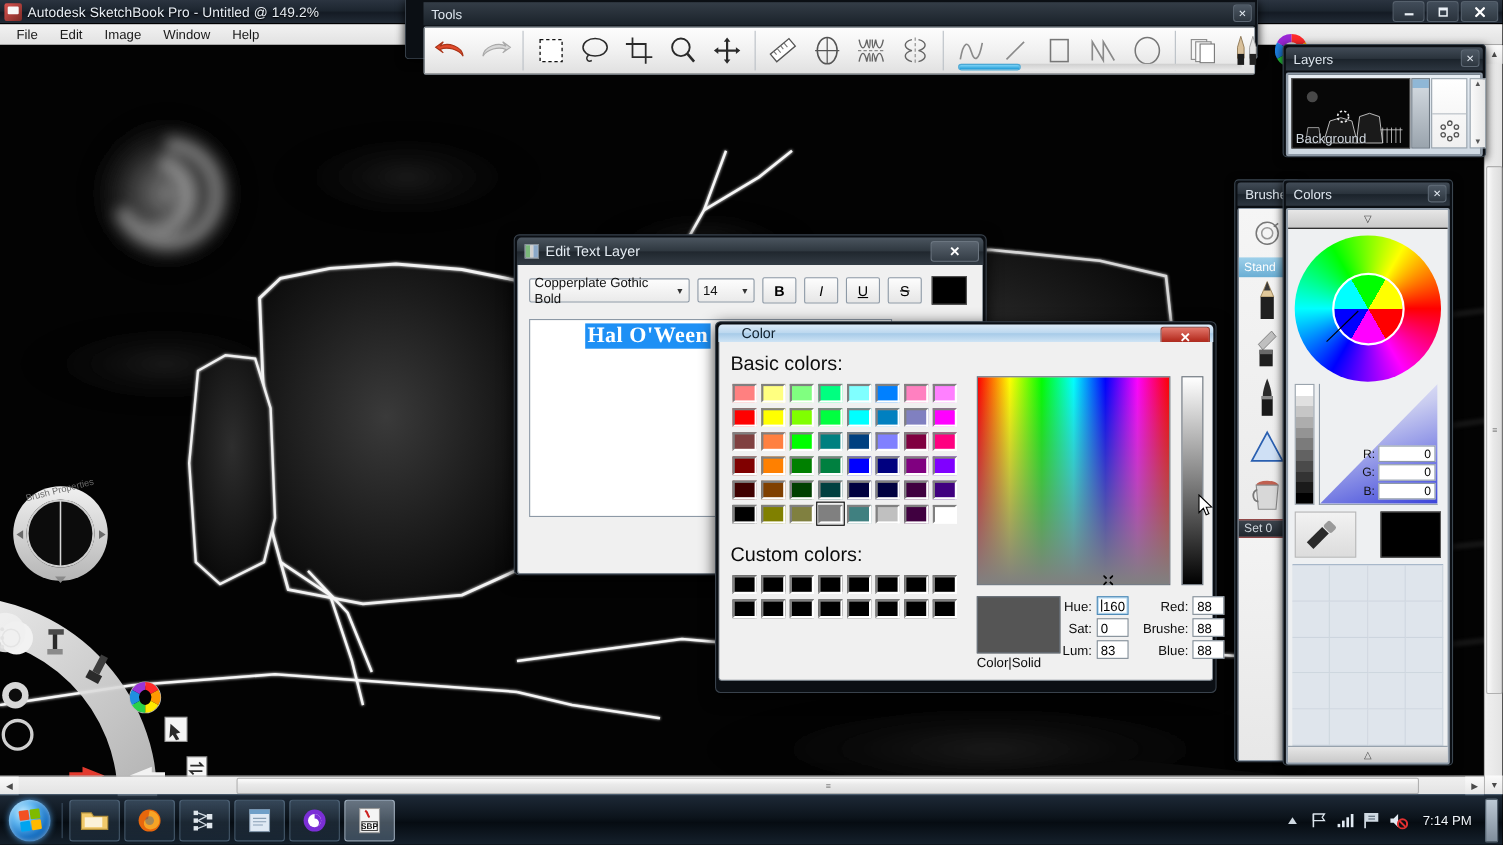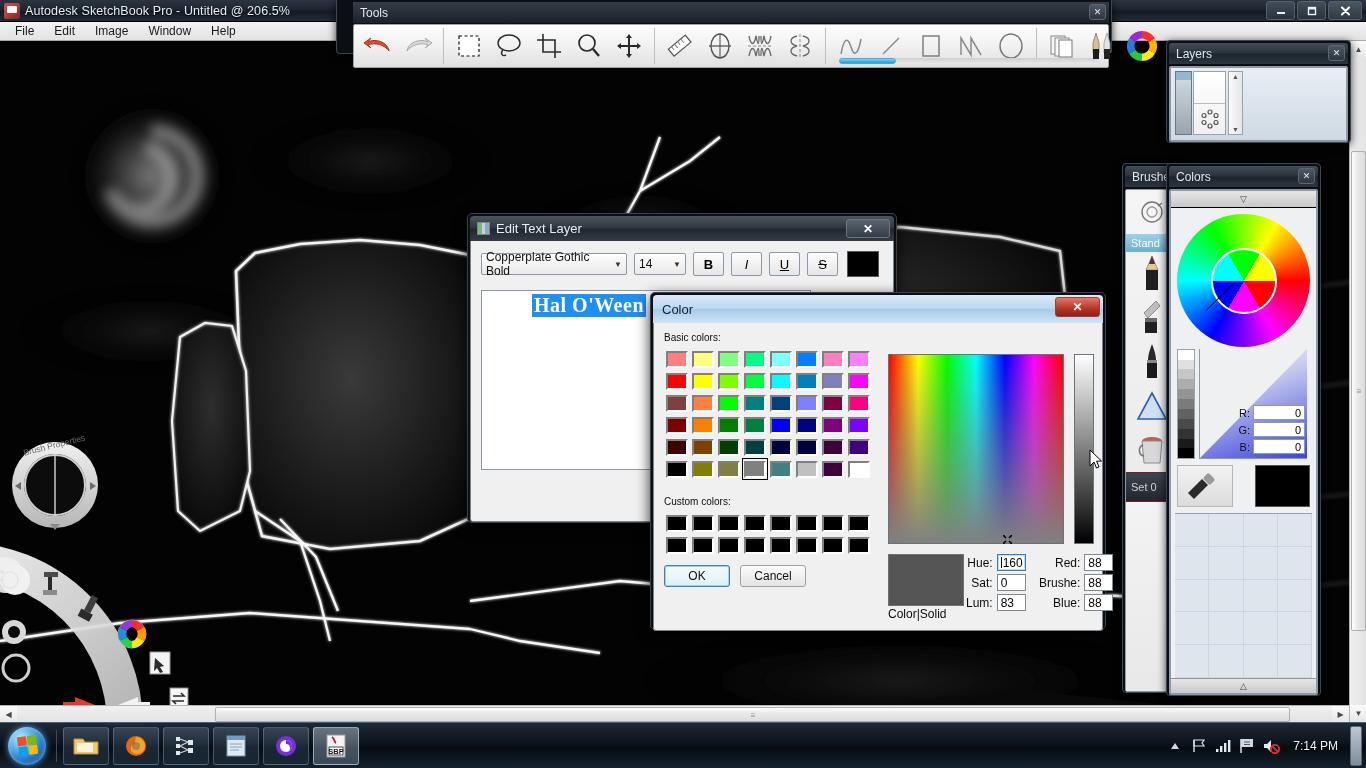--- a/index.html
+++ b/index.html
@@ -91,21 +91,21 @@
     position:relative;
   }
   .pal-close {
     position:absolute; right:3px; top:2px; width:17px; height:16px;
     background:linear-gradient(180deg,#4d5864,#2e3740);
     border:1px solid #5d6874; border-radius:3px;
     color:#e5ecf3; font-size:9px; display:flex; align-items:center; justify-content:center;
   }
 
   
-  #tools-palette { left:336px; top:0; width:776px; height:54px; border-top:none; border-radius:0 0 4px 4px;padding-left:16px;}
+  #tools-palette { left:368px; top:0; width:776px; height:54px; border-top:none; border-radius:0 0 4px 4px;padding-left:16px;}
   #tools-palette .palette-title{ border-radius:0; background:linear-gradient(180deg,#343d47,#1a222a);}
   .tools-strip {
     margin:1px 0 0 0; height:44px;
     background:linear-gradient(180deg,#fdfdfd 0%,#f1f1f1 50%,#e0e0e0 100%);
     border:1px solid #9aa3ab; border-radius:2px;
     display:flex; align-items:center; padding:0 4px; position:relative;
   }
   .tool-btn { width:40px; height:40px; display:flex; align-items:center; justify-content:center; position:relative;}
   .tool-sep { width:1px; height:36px; background:#b9bfc5; margin:0 5px; flex:none; }
   .tool-group { display:flex; align-items:center; position:relative; }
@@ -136,21 +136,21 @@
      background:linear-gradient(90deg,#fafafa,#e6e6e6); border:1px solid #9aa4ad;
      display:flex; flex-direction:column; justify-content:space-between; align-items:center;
      color:#555; font-size:7px; padding:1px 0;}
 
   
   #brushes-palette { left:1122px; top:163px; width:60px; height:530px; overflow:hidden;}
   .brushes-body{ margin-top:2px; height:503px;
     background:linear-gradient(180deg,#f5f5f5,#e4e4e4);
     border:1px solid #8d99a6; border-radius:2px; overflow:hidden;}
   .brush-item{ height:44px; display:flex; align-items:center; justify-content:center; position:relative;}
-  .brush-set-hdr{ height:30px; background:linear-gradient(180deg,#3c444d,#20272e); color:#cdd4db;
+  .brush-set-hdr{ height:17px; background:linear-gradient(180deg,#3c444d,#20272e); color:#cdd4db;
      font-size:11px; display:flex; align-items:center; padding-left:5px;
      border-top:1px solid #7a2020; border-bottom:1px solid #7a2020;}
   .brush-sel{ background:linear-gradient(180deg,#9ed0ea,#6aaed4); color:#fff; height:18px;
      display:flex; align-items:center; padding-left:5px; font-size:11px;}
 
   
   #colors-palette { left:1166px; top:163px; width:155px; height:533px; }
   .colors-body { margin-top:2px; height:506px; background:#eef0f2;
      border:2px solid #8d99a6; border-radius:2px; display:flex; flex-direction:column; }
   .col-collapse{ height:17px; background:linear-gradient(180deg,#e6e6e6,#c9c9c9);
@@ -226,30 +226,30 @@
   .txt-area { margin-top:13px; width:330px; height:180px; background:#fff;
     border:1px solid #8d99a6; padding:3px 4px; }
   .txt-sel { display:inline-block; background:#1e90f5; color:#fff;
     font-family:"Liberation Serif", serif; font-weight:bold; font-size:20px;
     letter-spacing:.5px; padding:0 2px;margin-left:46px; }
 
   
   #color-dialog { position:absolute; left:650px; top:292px; width:456px; height:338px;
     background:#0b0f14; border:1px solid #39424c; border-radius:5px;
     box-shadow:0 4px 14px rgba(0,0,0,.8); padding:2px;}
-  .cdlg-titlebar{ height:28px; display:flex; align-items:center; padding-left:9px;
+  .cdlg-titlebar{ height:16px; display:flex; align-items:flex-start; padding-left:21px;
     background:linear-gradient(180deg,#dceaf7 0%,#bcd8ef 48%,#a7cbe8 52%,#cfe4f5 100%);
     color:#11212e; font-size:13px; border-radius:4px 4px 0 0; position:relative;}
   .cdlg-close{ position:absolute; right:3px; top:2px; width:45px; height:20px;
     background:linear-gradient(180deg,#e2766a,#b83225 60%,#8f2117);
     border:1px solid #9a4034; border-radius:3px; color:#fff; font-size:12px; font-weight:bold;
     display:flex; align-items:center; justify-content:center;}
   .cdlg-body{ height:308px; background:#f0f0f0; border:1px solid #7a838c; border-top:none;
     border-radius:0 0 3px 3px; padding:9px 10px; position:relative;}
-  .sec-label{ font-size:10px; color:#0c0c0c; margin-bottom:5px;}
+  .sec-label{ font-size:18px; color:#0c0c0c; margin-bottom:5px;}
   .basic-grid{ display:grid; grid-template-columns:repeat(8,26px); grid-template-rows:repeat(6,22px); gap:0;}
   .sw { width:22px; height:17px; border-top:2px solid #808080; border-left:2px solid #808080;
         border-right:2px solid #fff; border-bottom:2px solid #fff; }
   .sw-wrap{ width:26px;height:22px;display:flex;align-items:center;justify-content:center;}
   .sw-wrap.selected{ outline:1px solid #000; outline-offset:-1px; }
   .custom-grid{ display:grid; grid-template-columns:repeat(8,26px); grid-template-rows:repeat(2,22px); }
   .btn{ background:linear-gradient(180deg,#fbfbfb,#e4e4e4); border:1px solid #9aa3ab;
     border-radius:3px; font-size:12px; color:#111; display:flex; align-items:center; justify-content:center;}
   .btn.disabled{ color:#9a9a9a; }
   .btn.default{ border:1px solid #3c7fb1; box-shadow:0 0 0 1px #9fd0f0 inset;
@@ -297,21 +297,21 @@
   #show-desktop{ width:12px; height:40px; margin-left:2px;
     background:linear-gradient(180deg,#bcc8d4,#7f8d9b); border:1px solid #5a6875; border-radius:2px;}
 </style>
 </head>
 <body>
 
 <div id="app-window">
 
   <div class="app-titlebar">
     <div class="app-title-ico"></div>
-    <div class="app-title-text">Autodesk SketchBook Pro - Untitled @ 206.5%</div>
+    <div class="app-title-text">Autodesk SketchBook Pro - Untitled @ 149.2%</div>
     <div class="win-btns">
       <div class="win-btn">
         <svg width="12" height="10" viewBox="0 0 12 10">
             <rect x="2" y="6" width="8" height="2" fill="#eaf0f6"></rect>
           </svg>
       </div>
       <div class="win-btn">
         <svg width="12" height="12" viewBox="0 0 12 12">
             <rect x="2.5" y="2.5" width="7" height="7" fill="none" stroke="#eaf0f6" stroke-width="1.4"></rect>
             <rect x="2.5" y="2.5" width="7" height="2" fill="#eaf0f6"></rect>
@@ -653,20 +653,36 @@
     </div>
   </div>
 </div>
 
 <div class="palette" id="layers-palette">
   <div class="palette-title">
     <span>Layers</span>
     <div class="pal-close">✕</div>
   </div>
   <div class="layers-body">
+    <div class="layer-thumb">
+      <svg width="108" height="64" viewBox="0 0 108 64">
+        <rect width="108" height="64" fill="#070707"></rect>
+        <circle cx="18" cy="16" r="5" fill="#8a8a8a" opacity=".5"></circle>
+        <path d="M28 58 l6 -20 l10 -3 l10 3 l5 20z" fill="#1a1a1a" stroke="#cfcfcf" stroke-width=".8"></path>
+        <path d="M58 58 l3 -24 l9 -3 l9 3 l3 24z" fill="#1a1a1a" stroke="#cfcfcf" stroke-width=".8"></path>
+        <path d="M12 58 l2 -14 h10 l2 14z" fill="#161616" stroke="#bbb" stroke-width=".7"></path>
+        <g stroke="#d8d8d8" stroke-width=".7">
+            <path d="M82 58 v-14 M86 58 v-14 M90 58 v-14 M94 58 v-14 M98 58 v-14 M80 46 h20"></path>
+          </g>
+        <g stroke="#eee" stroke-width="1.5" fill="none">
+            <circle cx="46" cy="34" r="5" stroke-dasharray="2 2"></circle>
+          </g>
+      </svg>
+      <span class="layer-name">Background</span>
+    </div>
     <div class="layer-opacity"></div>
     <div class="layer-ctrl">
       <div class="half"></div>
       <div class="half">
         <svg width="22" height="22" viewBox="0 0 22 22">
             <g fill="none" stroke="#555" stroke-width="1.2">
           <circle cx="11" cy="4" r="2"></circle>
               <circle cx="17" cy="7.5" r="2"></circle>
               <circle cx="17" cy="14.5" r="2"></circle>
           <circle cx="11" cy="18" r="2"></circle>
@@ -1035,24 +1051,20 @@
         </div>
         <div class="sw-wrap">
           <div class="sw" style="background: rgb(0, 0, 0);"></div>
         </div>
         <div class="sw-wrap">
           <div class="sw" style="background: rgb(0, 0, 0);"></div>
         </div>
       </div>
 
 
-    <div style="display:flex;gap:10px;margin-top:9px;">
-      <div class="btn default" style="width:66px;height:22px;">OK</div>
-      <div class="btn" style="width:66px;height:22px;">Cancel</div>
-    </div>
 
     <div id="sv-box"></div>
     <svg id="sv-cursor" viewBox="0 0 9 9">
       <path d="M0 0 L3 3 M9 0 L6 3 M0 9 L3 6 M9 9 L6 6" stroke="#000" stroke-width="1.6"></path>
     </svg>
     <div id="lum-bar"></div>
 
     <div class="cdlg-color-preview"></div>
     <div class="cdlg-color-caption">Color|Solid</div>
 

